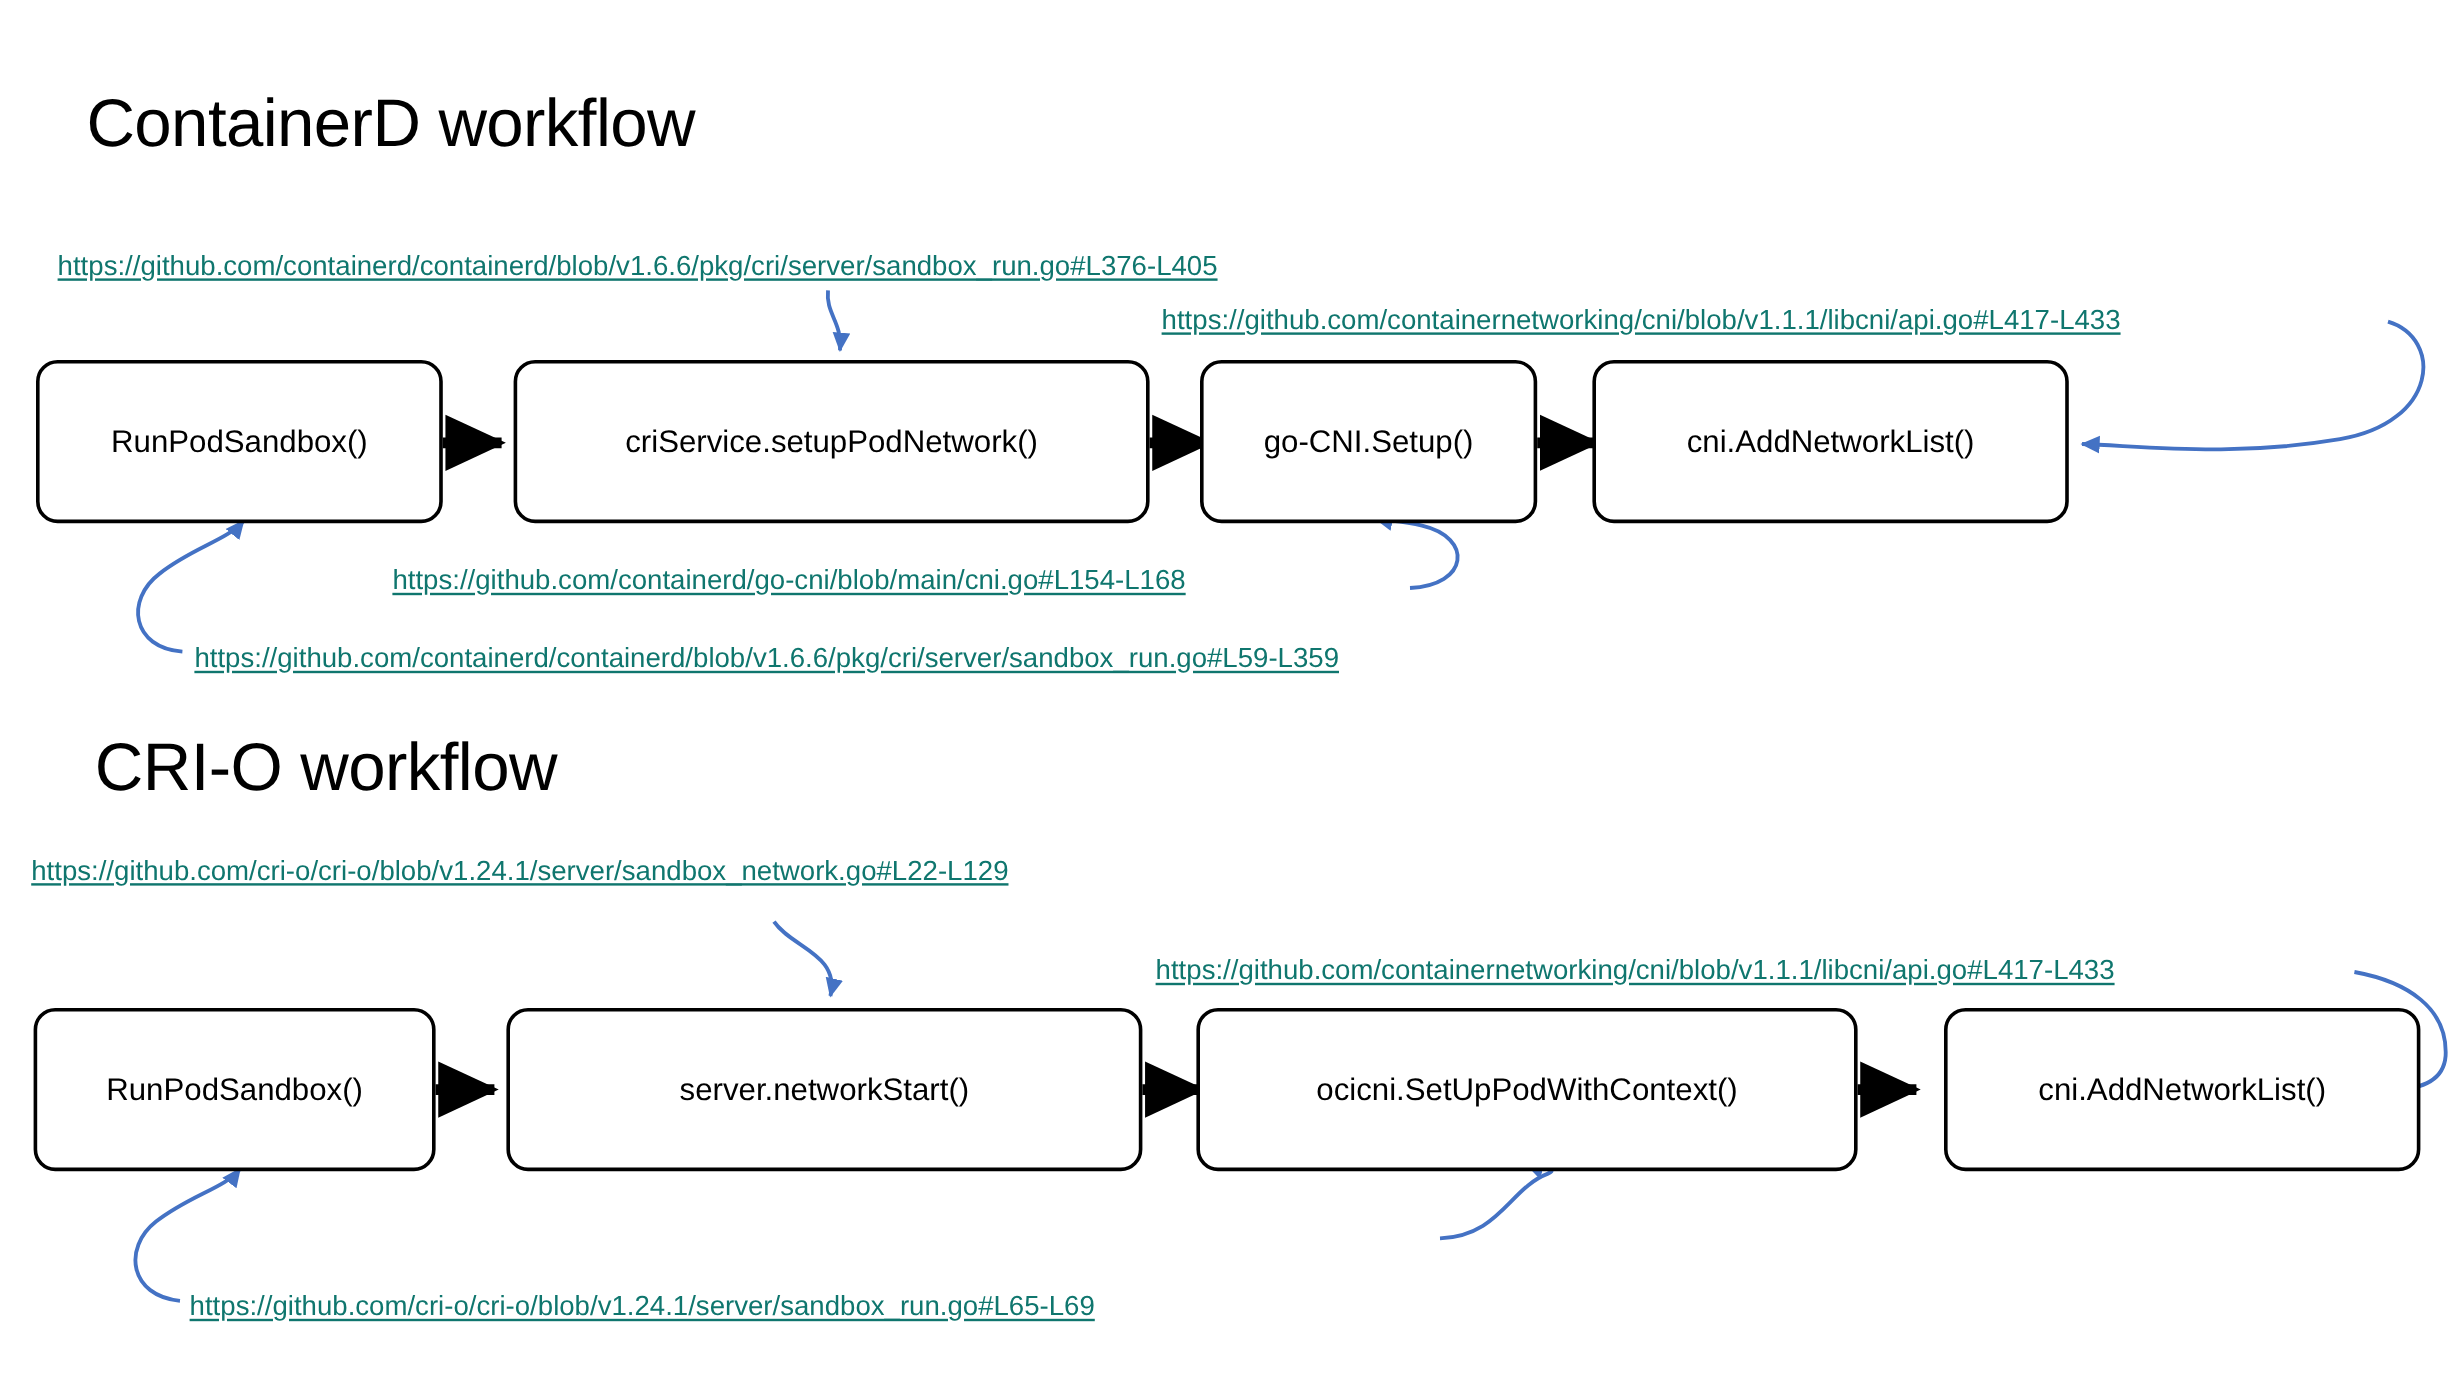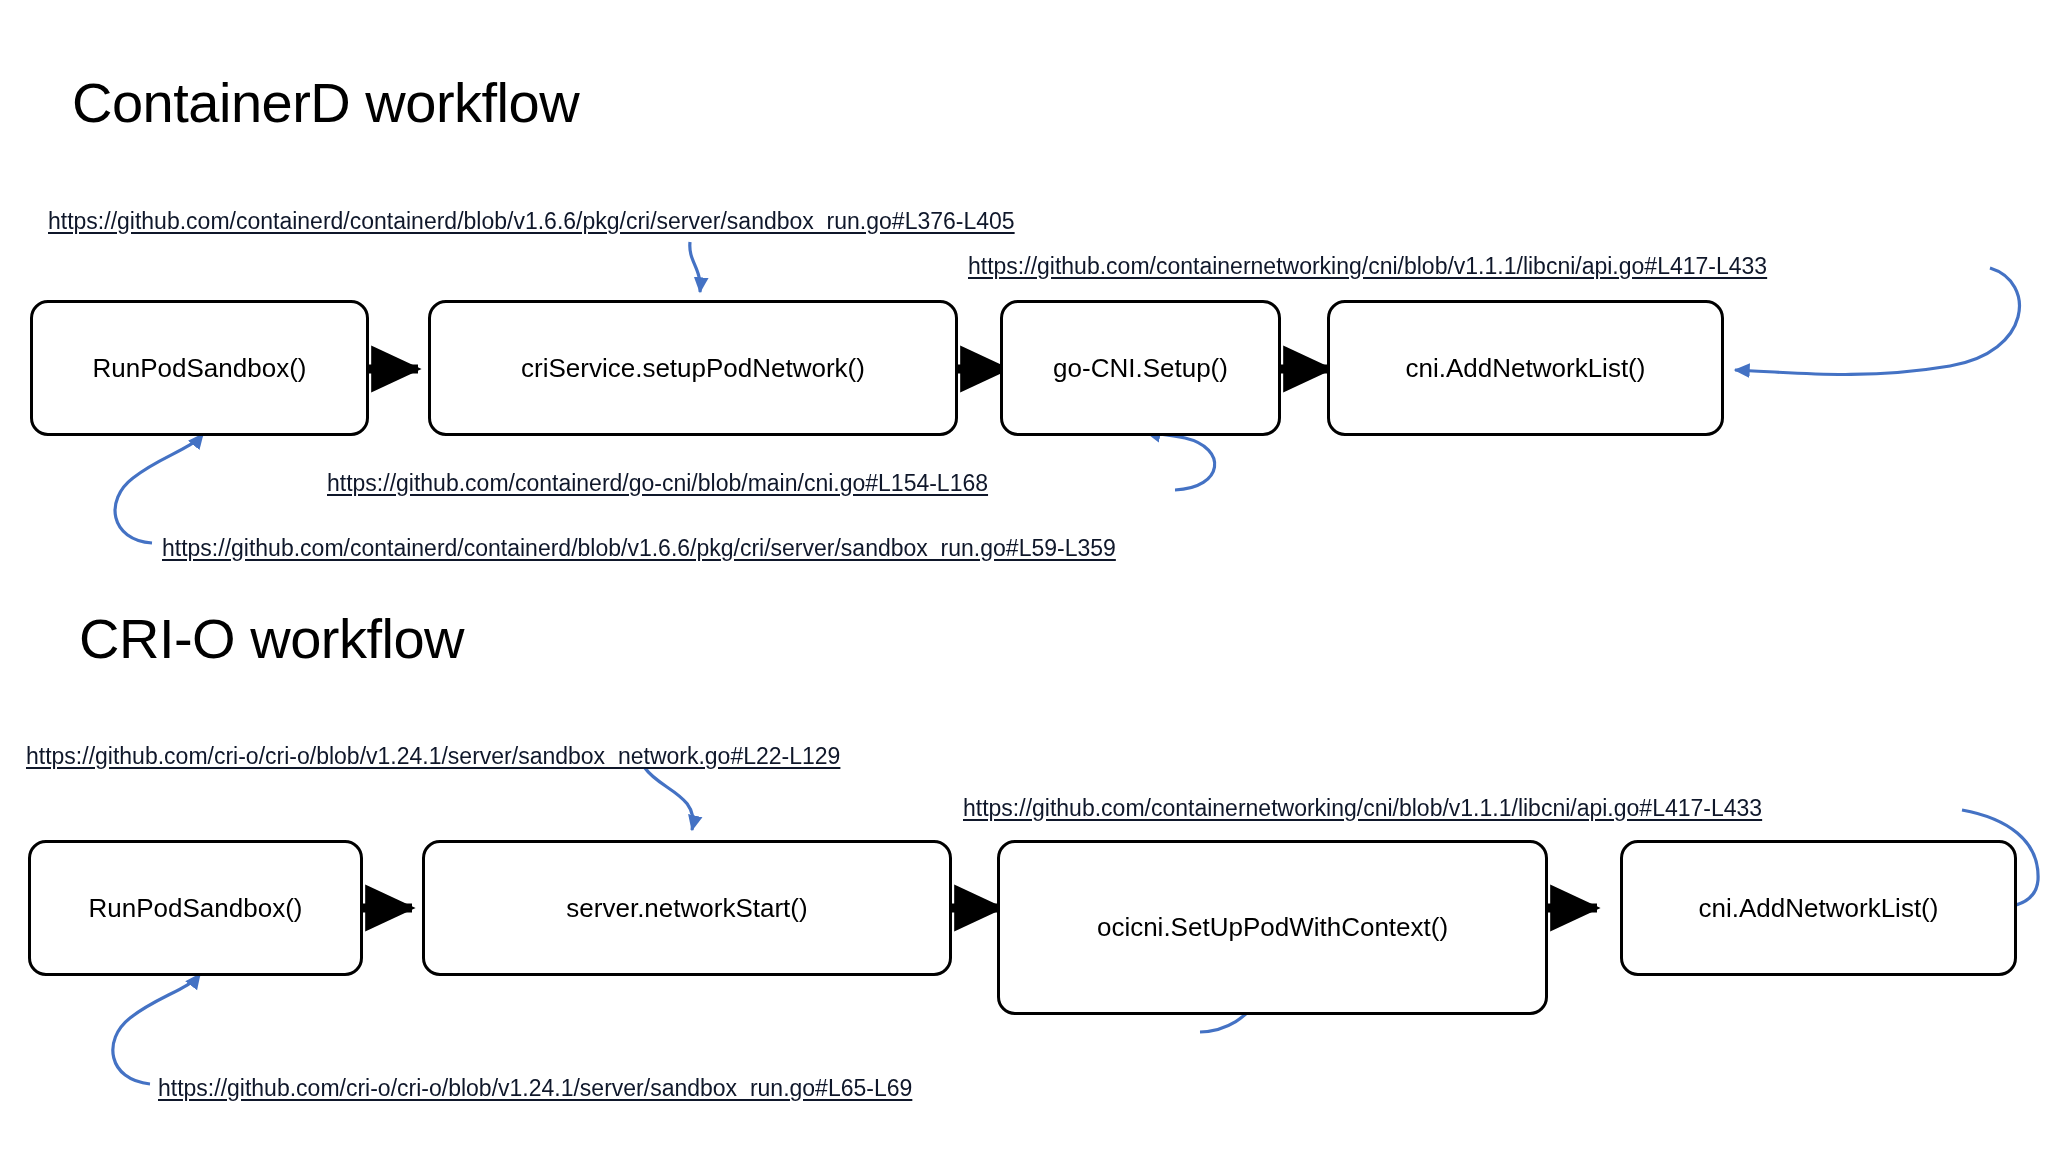--- a/index.html
+++ b/index.html
@@ -38,21 +38,21 @@
     line-height: 1.05;
     color: #000000;
     white-space: nowrap;
     letter-spacing: -0.5px;
   }
   .link {
     position: absolute;
     font-family: "Liberation Sans", sans-serif;
     font-size: 23px;
     line-height: 1.15;
-    color: #0f172a;
+    color: #0f766e;
     text-decoration: underline;
     text-underline-offset: 3px;
     white-space: nowrap;
     cursor: pointer;
   }
   .node-box {
     position: absolute;
     box-sizing: border-box;
     border: 3px solid #000000;
     border-radius: 18px;
@@ -143,33 +143,33 @@
   <div class="node-box" style="left:1327px; top:300px; width:397px; height:136px;">
     <span class="node-label">cni.AddNetworkList()</span>
   </div>
 
   <a class="link" style="left:327px; top:470px;">https://github.com/containerd/go-cni/blob/main/cni.go#L154-L168</a>
 
   <a class="link" style="left:162px; top:535px;">https://github.com/containerd/containerd/blob/v1.6.6/pkg/cri/server/sandbox_run.go#L59-L359</a>
 
   <div class="section-title" style="left:68px; top:610px;margin-left:11px;">CRI-O workflow</div>
 
-  <a class="link" style="left:26px; top:743px;">https://github.com/cri-o/cri-o/blob/v1.24.1/server/sandbox_network.go#L22-L129</a>
+  <a class="link" style="left:26px; top:712px;">https://github.com/cri-o/cri-o/blob/v1.24.1/server/sandbox_network.go#L22-L129</a>
 
   <a class="link" style="left:963px; top:795px;">https://github.com/containernetworking/cni/blob/v1.1.1/libcni/api.go#L417-L433</a>
 
   <div class="node-box" style="left:28px; top:840px; width:335px; height:136px;">
     <span class="node-label">RunPodSandbox()</span>
   </div>
 
   <div class="node-box" style="left:422px; top:840px; width:530px; height:136px;">
     <span class="node-label">server.networkStart()</span>
   </div>
 
-  <div class="node-box" style="left:997px; top:840px; width:551px; height:175px;">
+  <div class="node-box" style="left:997px; top:840px; width:551px; height:136px;">
     <span class="node-label">ocicni.SetUpPodWithContext()</span>
   </div>
 
   <div class="node-box" style="left:1620px; top:840px; width:397px; height:136px;">
     <span class="node-label">cni.AddNetworkList()</span>
   </div>
 
 
   <a class="link" style="left:158px; top:1075px;">https://github.com/cri-o/cri-o/blob/v1.24.1/server/sandbox_run.go#L65-L69</a>
 

